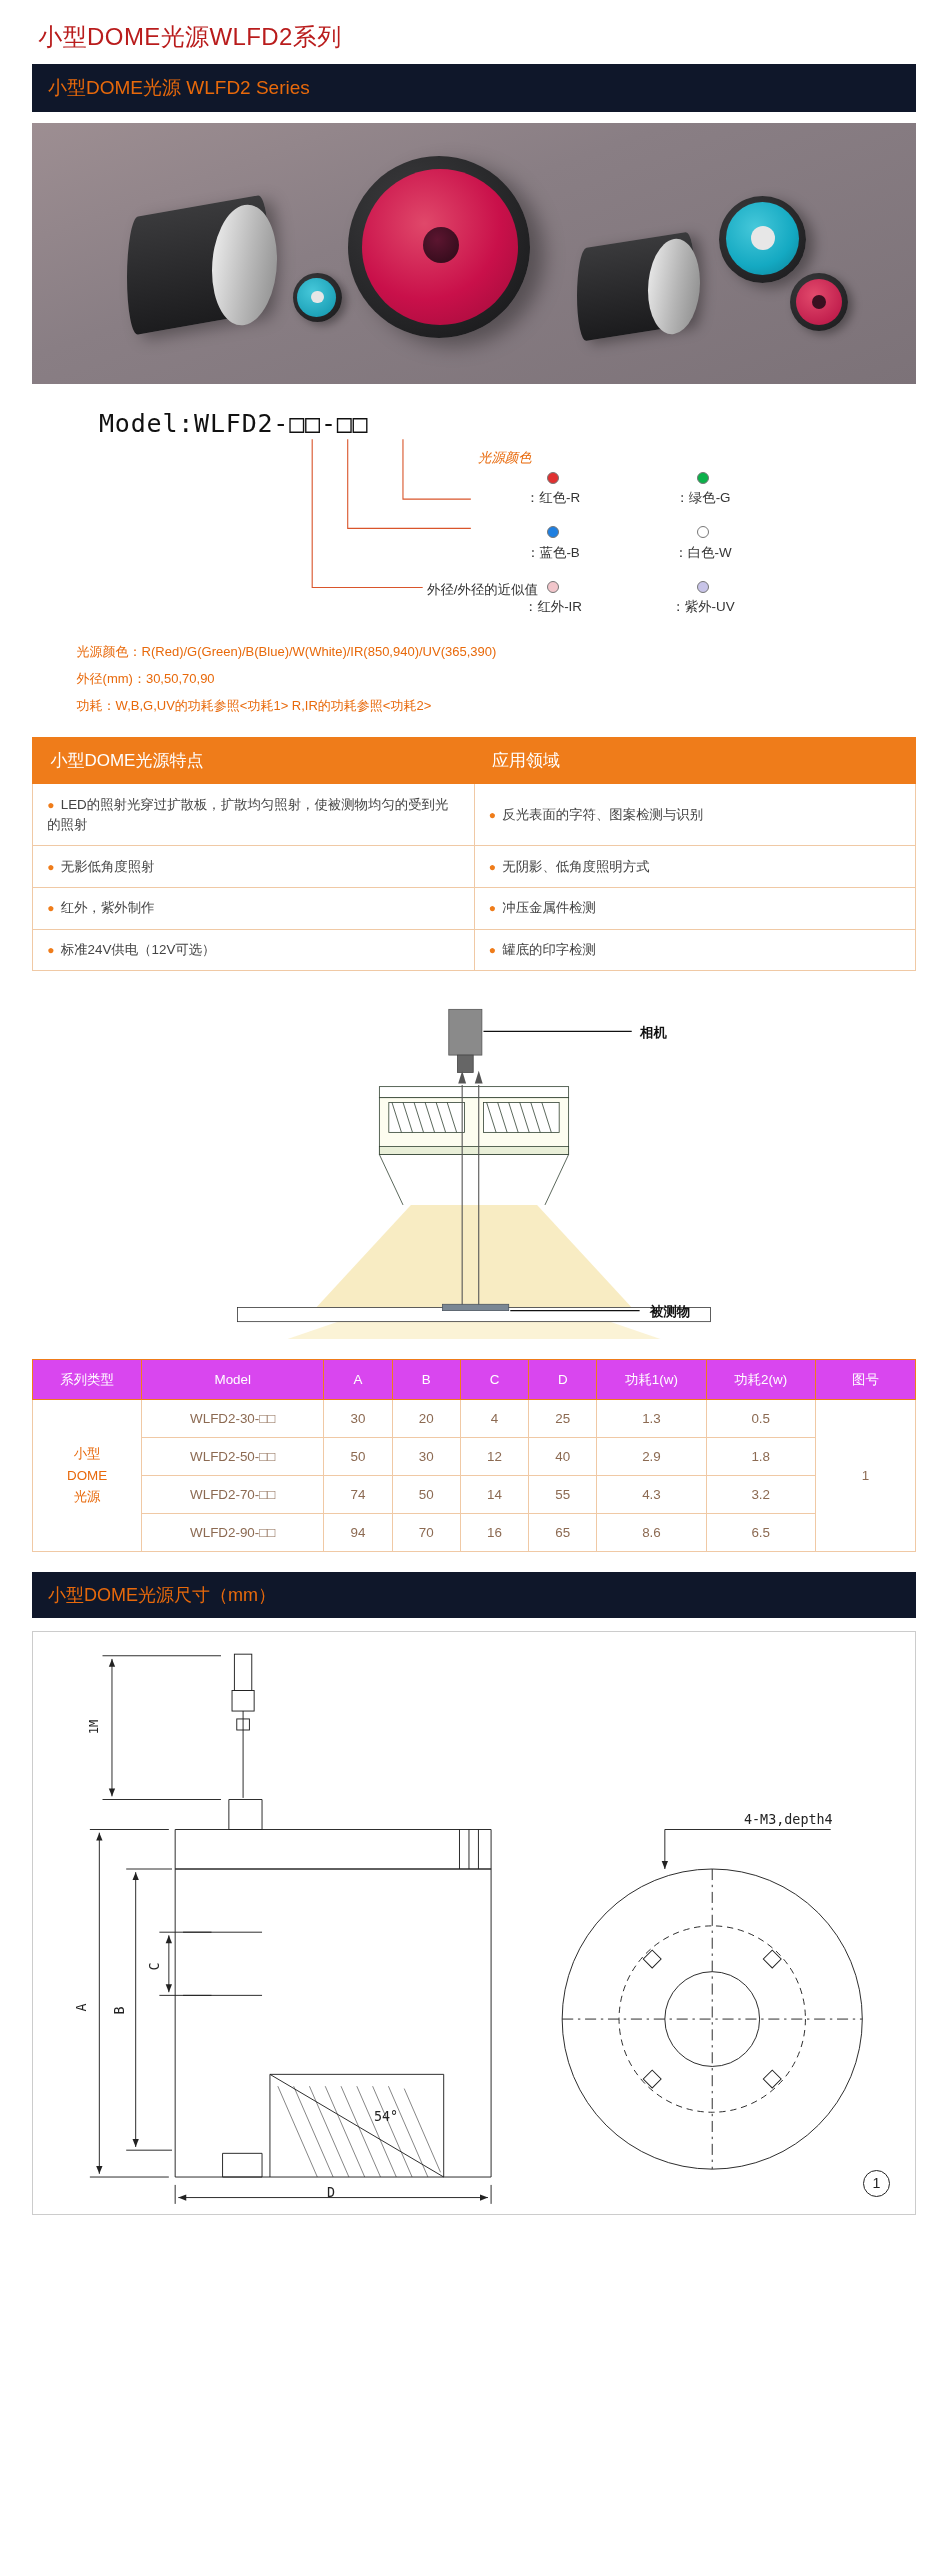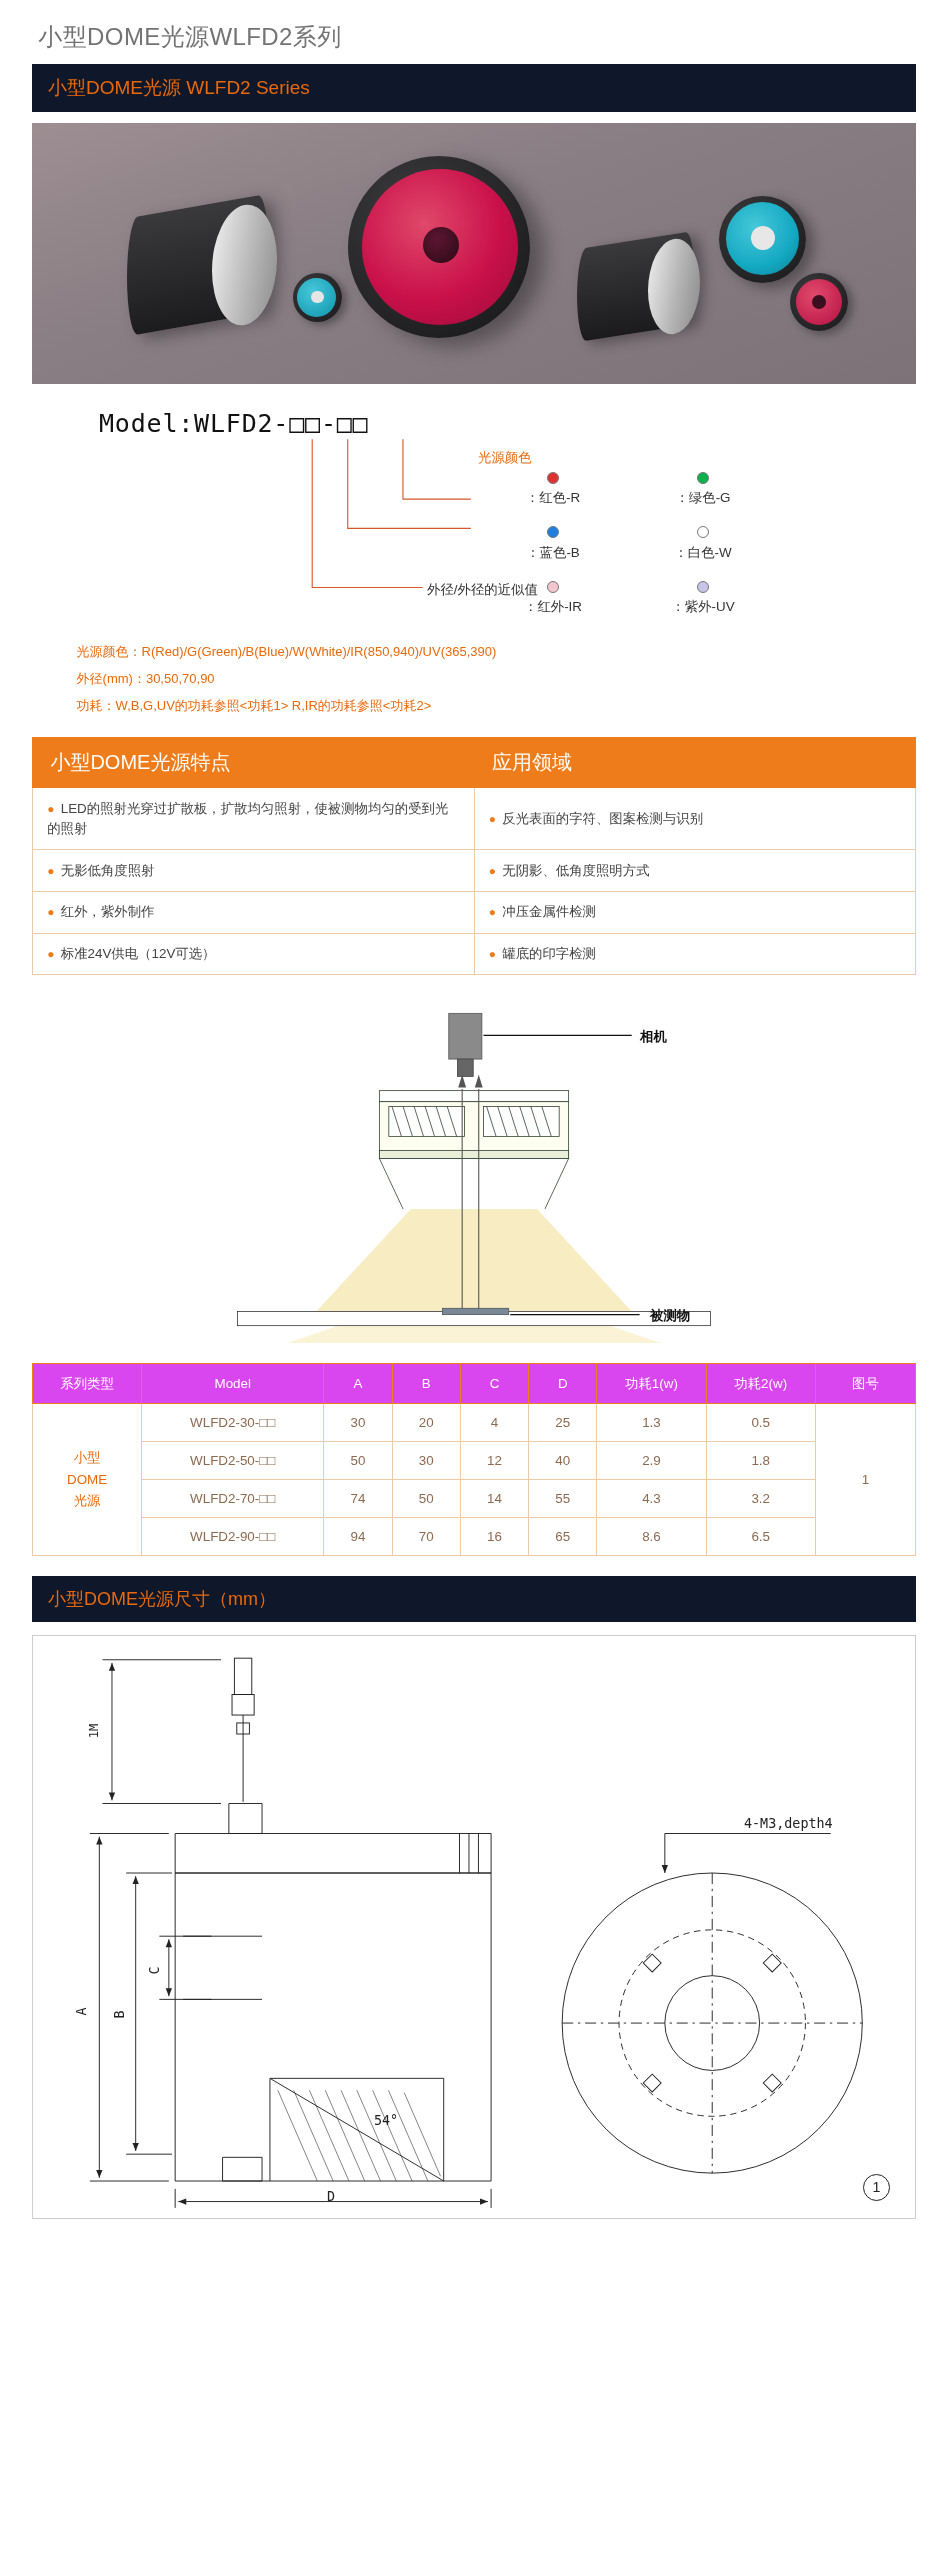--- a/index.html
+++ b/index.html
@@ -9,21 +9,21 @@
     background:#ffffff;
     font-family:"Liberation Sans", sans-serif;
     color:#333;
     -webkit-font-smoothing:antialiased;
   }
   .page { width:948px; padding:0 32px 32px 32px; }
 
   
   .doc-title {
     font-size:24px;
-    color:#737373;
+    color:#b91c1c;
     padding:20.5px 0 11px 6.3px;
     font-weight:400;
     letter-spacing:0.4px;
   }
 
   
   .band {
     background:#0f172a;
     color:#e8690b;
     font-size:19px;
@@ -135,21 +135,21 @@
   .model-text {
     font-family:"DejaVu Sans Mono", monospace;
     font-size:25px;
     color:#111;
     position:absolute;
     left:67px; top:11px;
     letter-spacing:0.8px;
   }
   .legend-title {
     position:absolute; left:446px; top:51px;
-    color:#e8690b; font-size:13.4px;
+    color:#e8690b; font-size:13.4px;font-style:italic;
   }
   .legend-grid {
     position:absolute; left:446px; top:74px;
     display:grid; grid-template-columns:150px 150px;
     row-gap:19px;
     font-size:13.4px; color:#333;
   }
   .legend-item { display:flex; align-items:center; gap:5.5px;flex-direction:column; }
   .dot {
     width:12px; height:12px; border-radius:50%;
@@ -167,21 +167,21 @@
     font-size:13px;
     padding:4.7px 1.6px;
     margin-left:43px;
   }
 
   
   table { border-collapse:collapse; width:100%; }
   .feat-table { margin-top:17.4px; table-layout:fixed; }
   .feat-table th {
     background:#ef7c1a; color:#fff; font-weight:400;
-    font-size:20px; text-align:left;
+    font-size:17px; text-align:left;
     padding:11px 17.4px;
     border:0.8px solid #ef7c1a;
   }
   .feat-table td {
     border:0.8px solid #f0c9a5;
     padding:10.3px 14.2px;
     font-size:13.4px; color:#444; vertical-align:middle;
     line-height:1.5;
   }
   .bullet {

